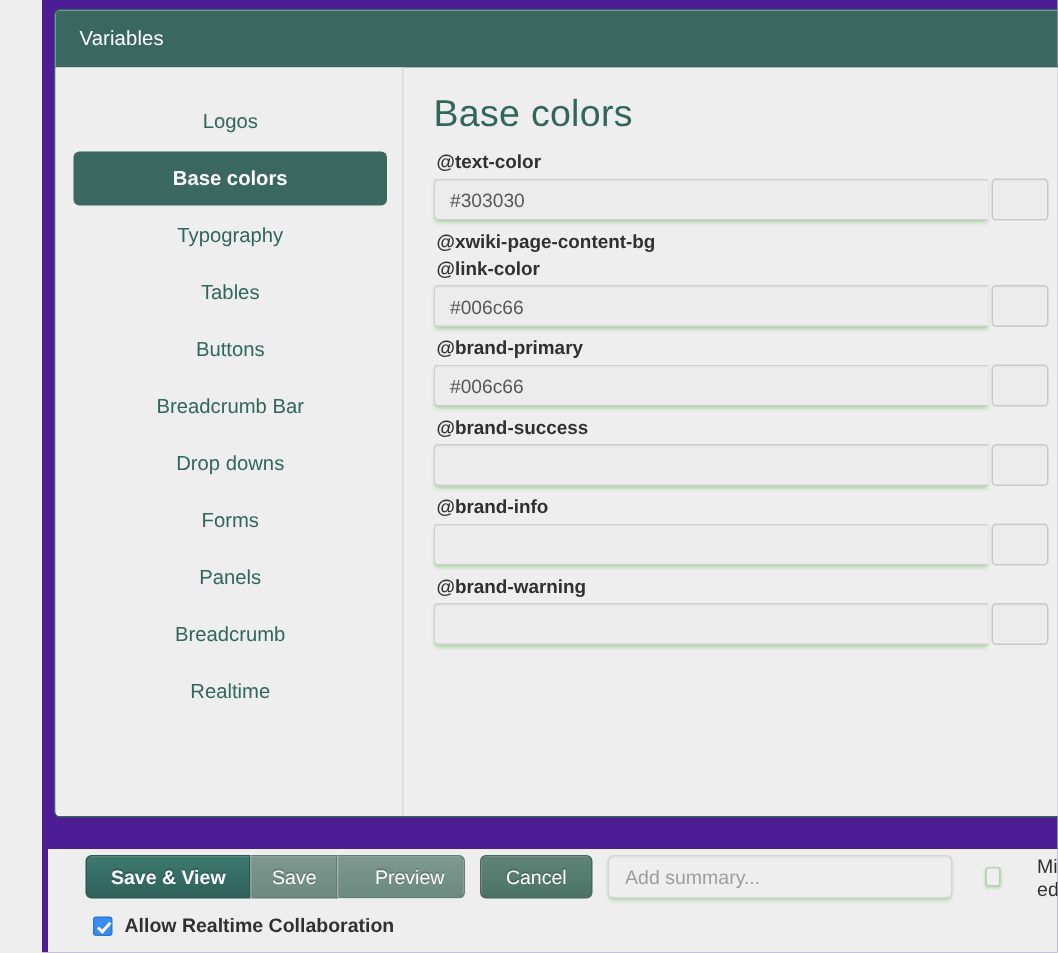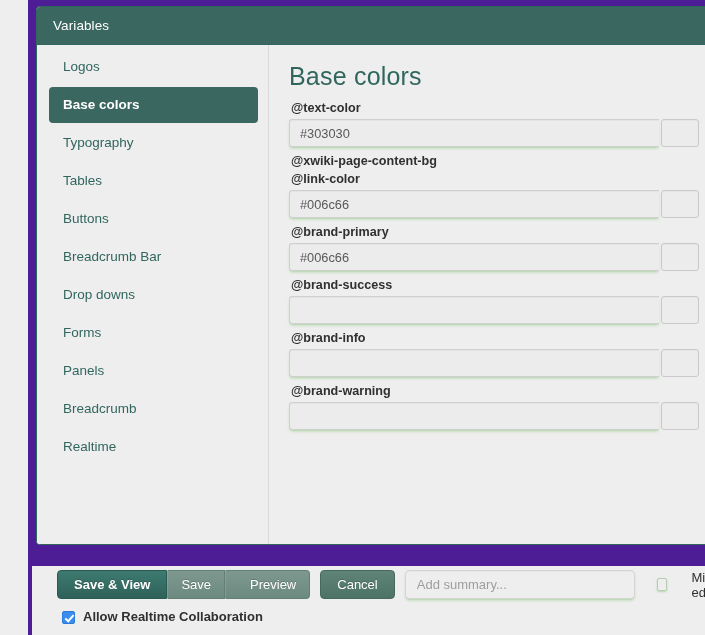--- a/index.html
+++ b/index.html
@@ -50,22 +50,23 @@
     display: flex;
     height: 500px;
     background: #eeeeee;
   }
 
   
   .sidebar {
     width: 232px;
     flex: 0 0 232px;
     border-right: 1px solid #dadada;
-    padding: 4px 0 0 0;
-    background: #eeeeee;
+    padding: 18px 0 0 0;
+    background: #eeeeee;
+    text-align: center;
   }
   .nav-item {
     display: block;
     margin: 0 10px 2px 12px;
     padding: 9px 14px;
     border-radius: 4px;
     font-size: 13.5px;
     color: #31665d;
     line-height: 18px;
     cursor: pointer;

